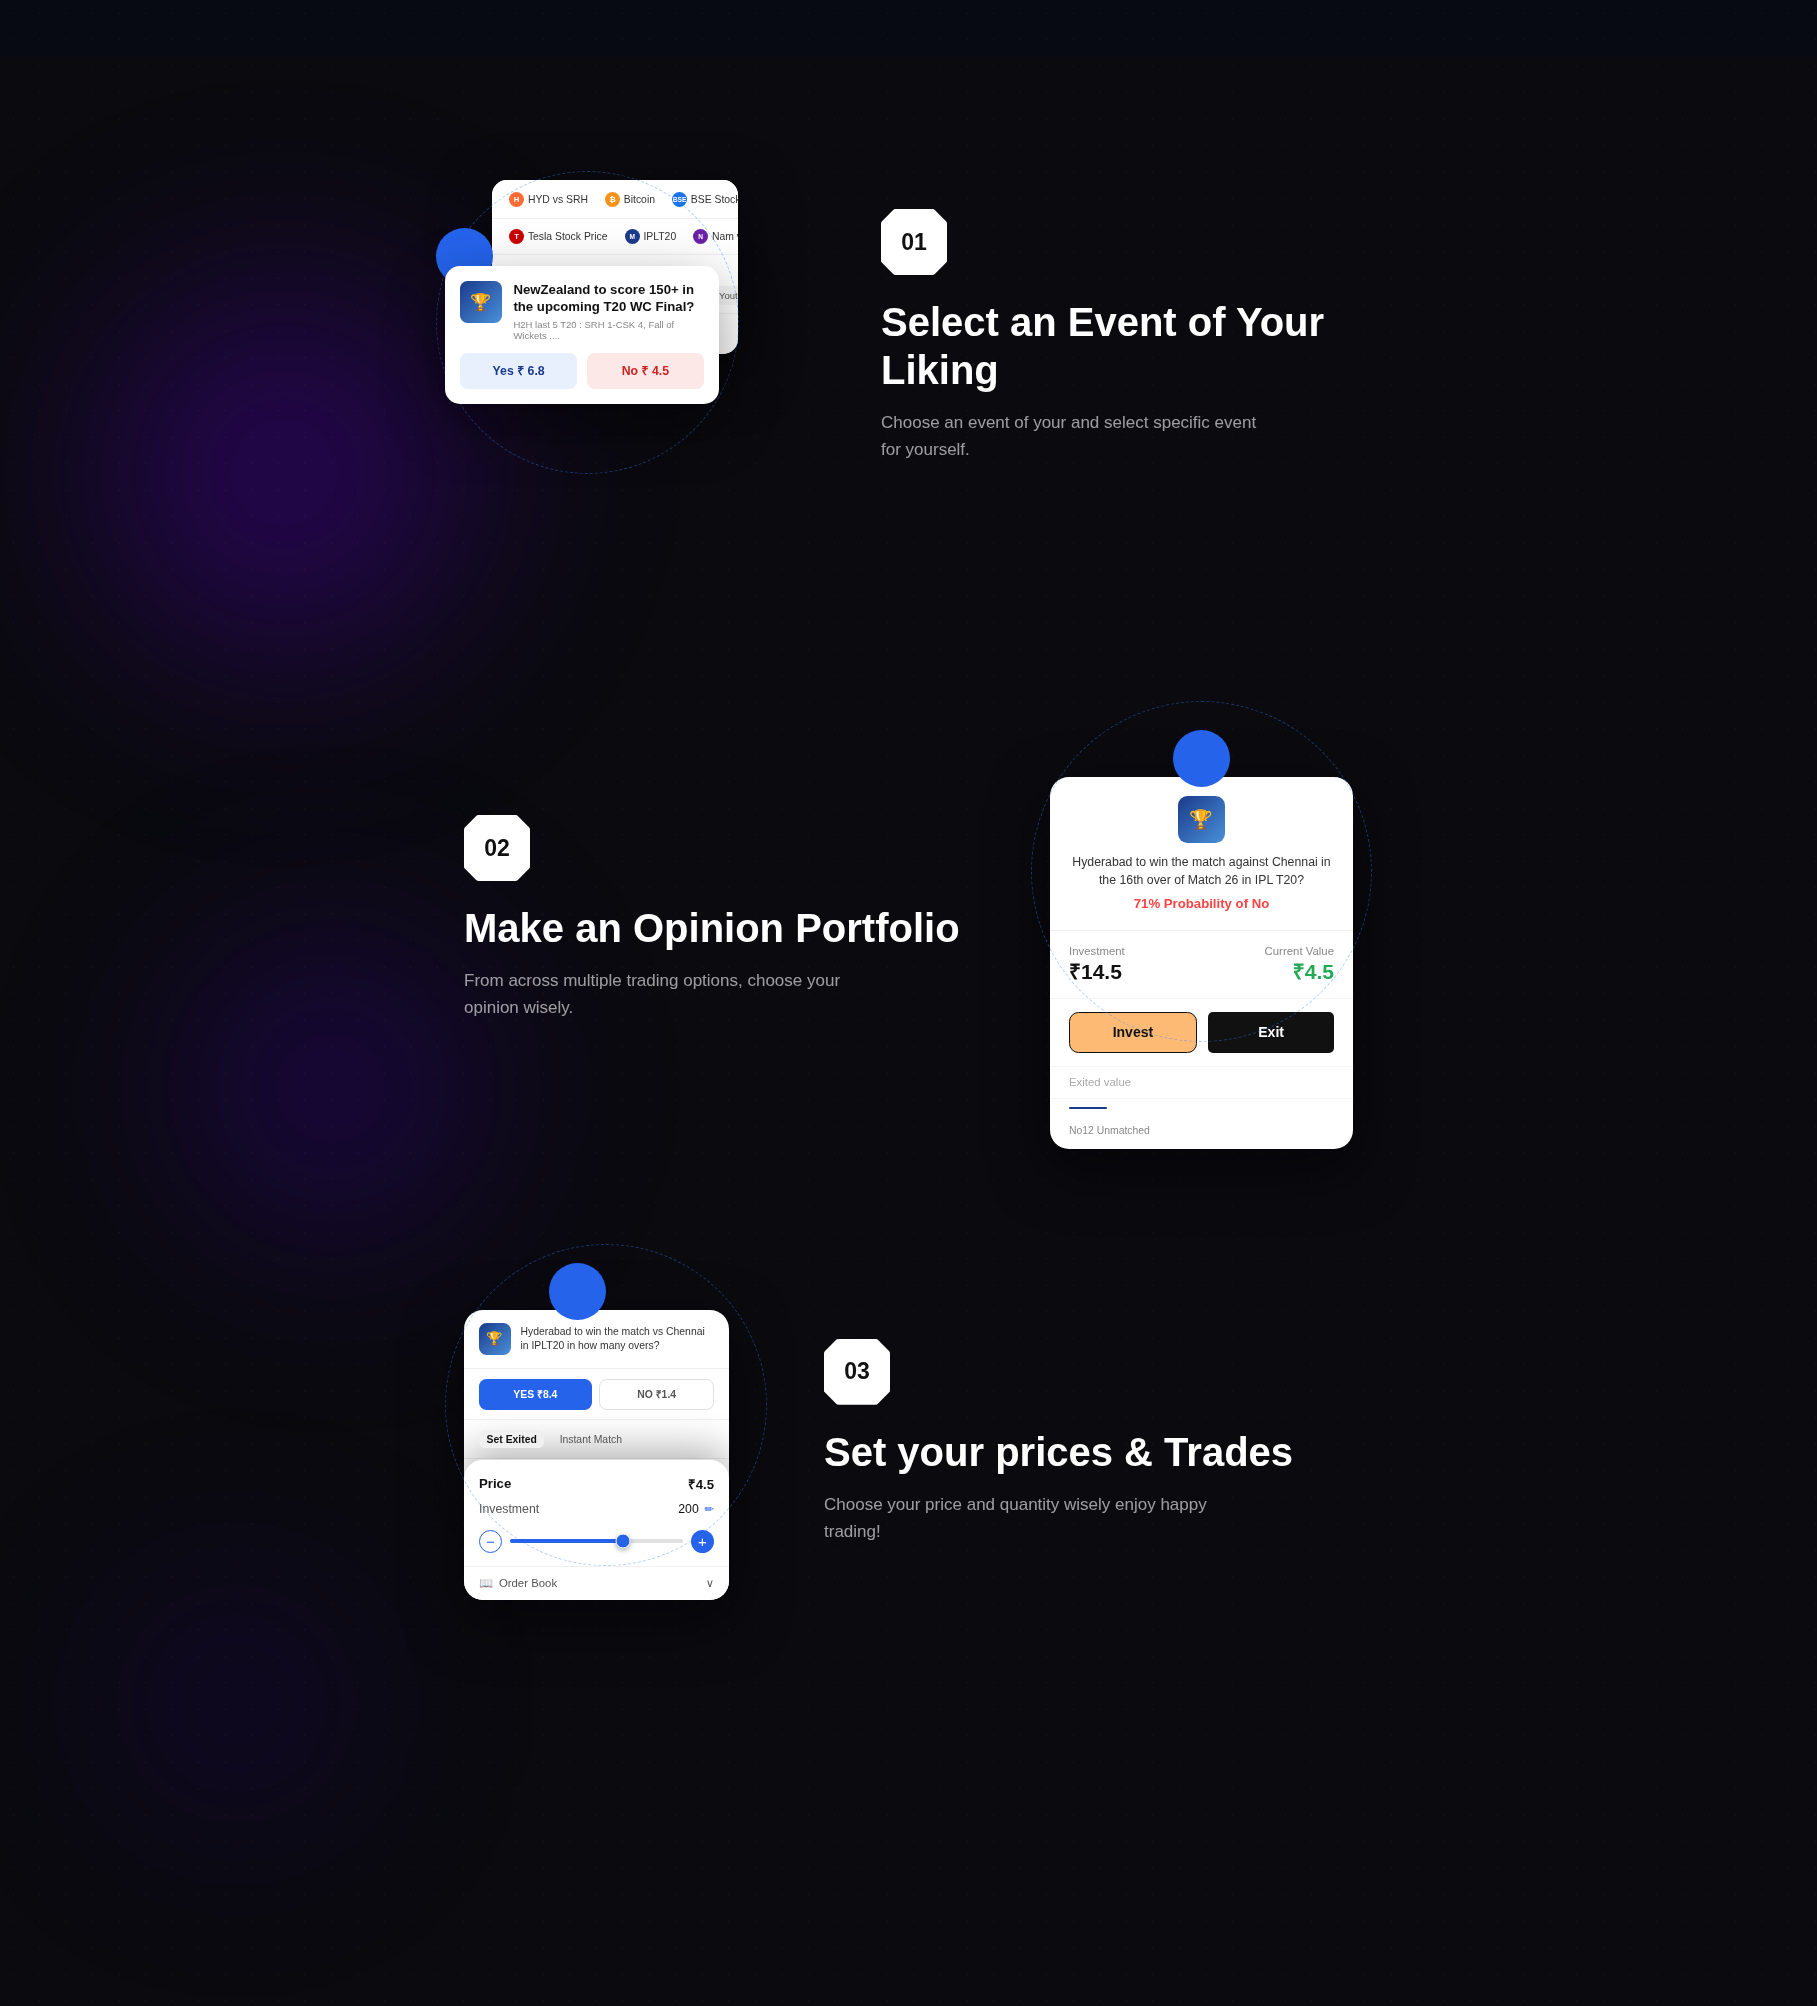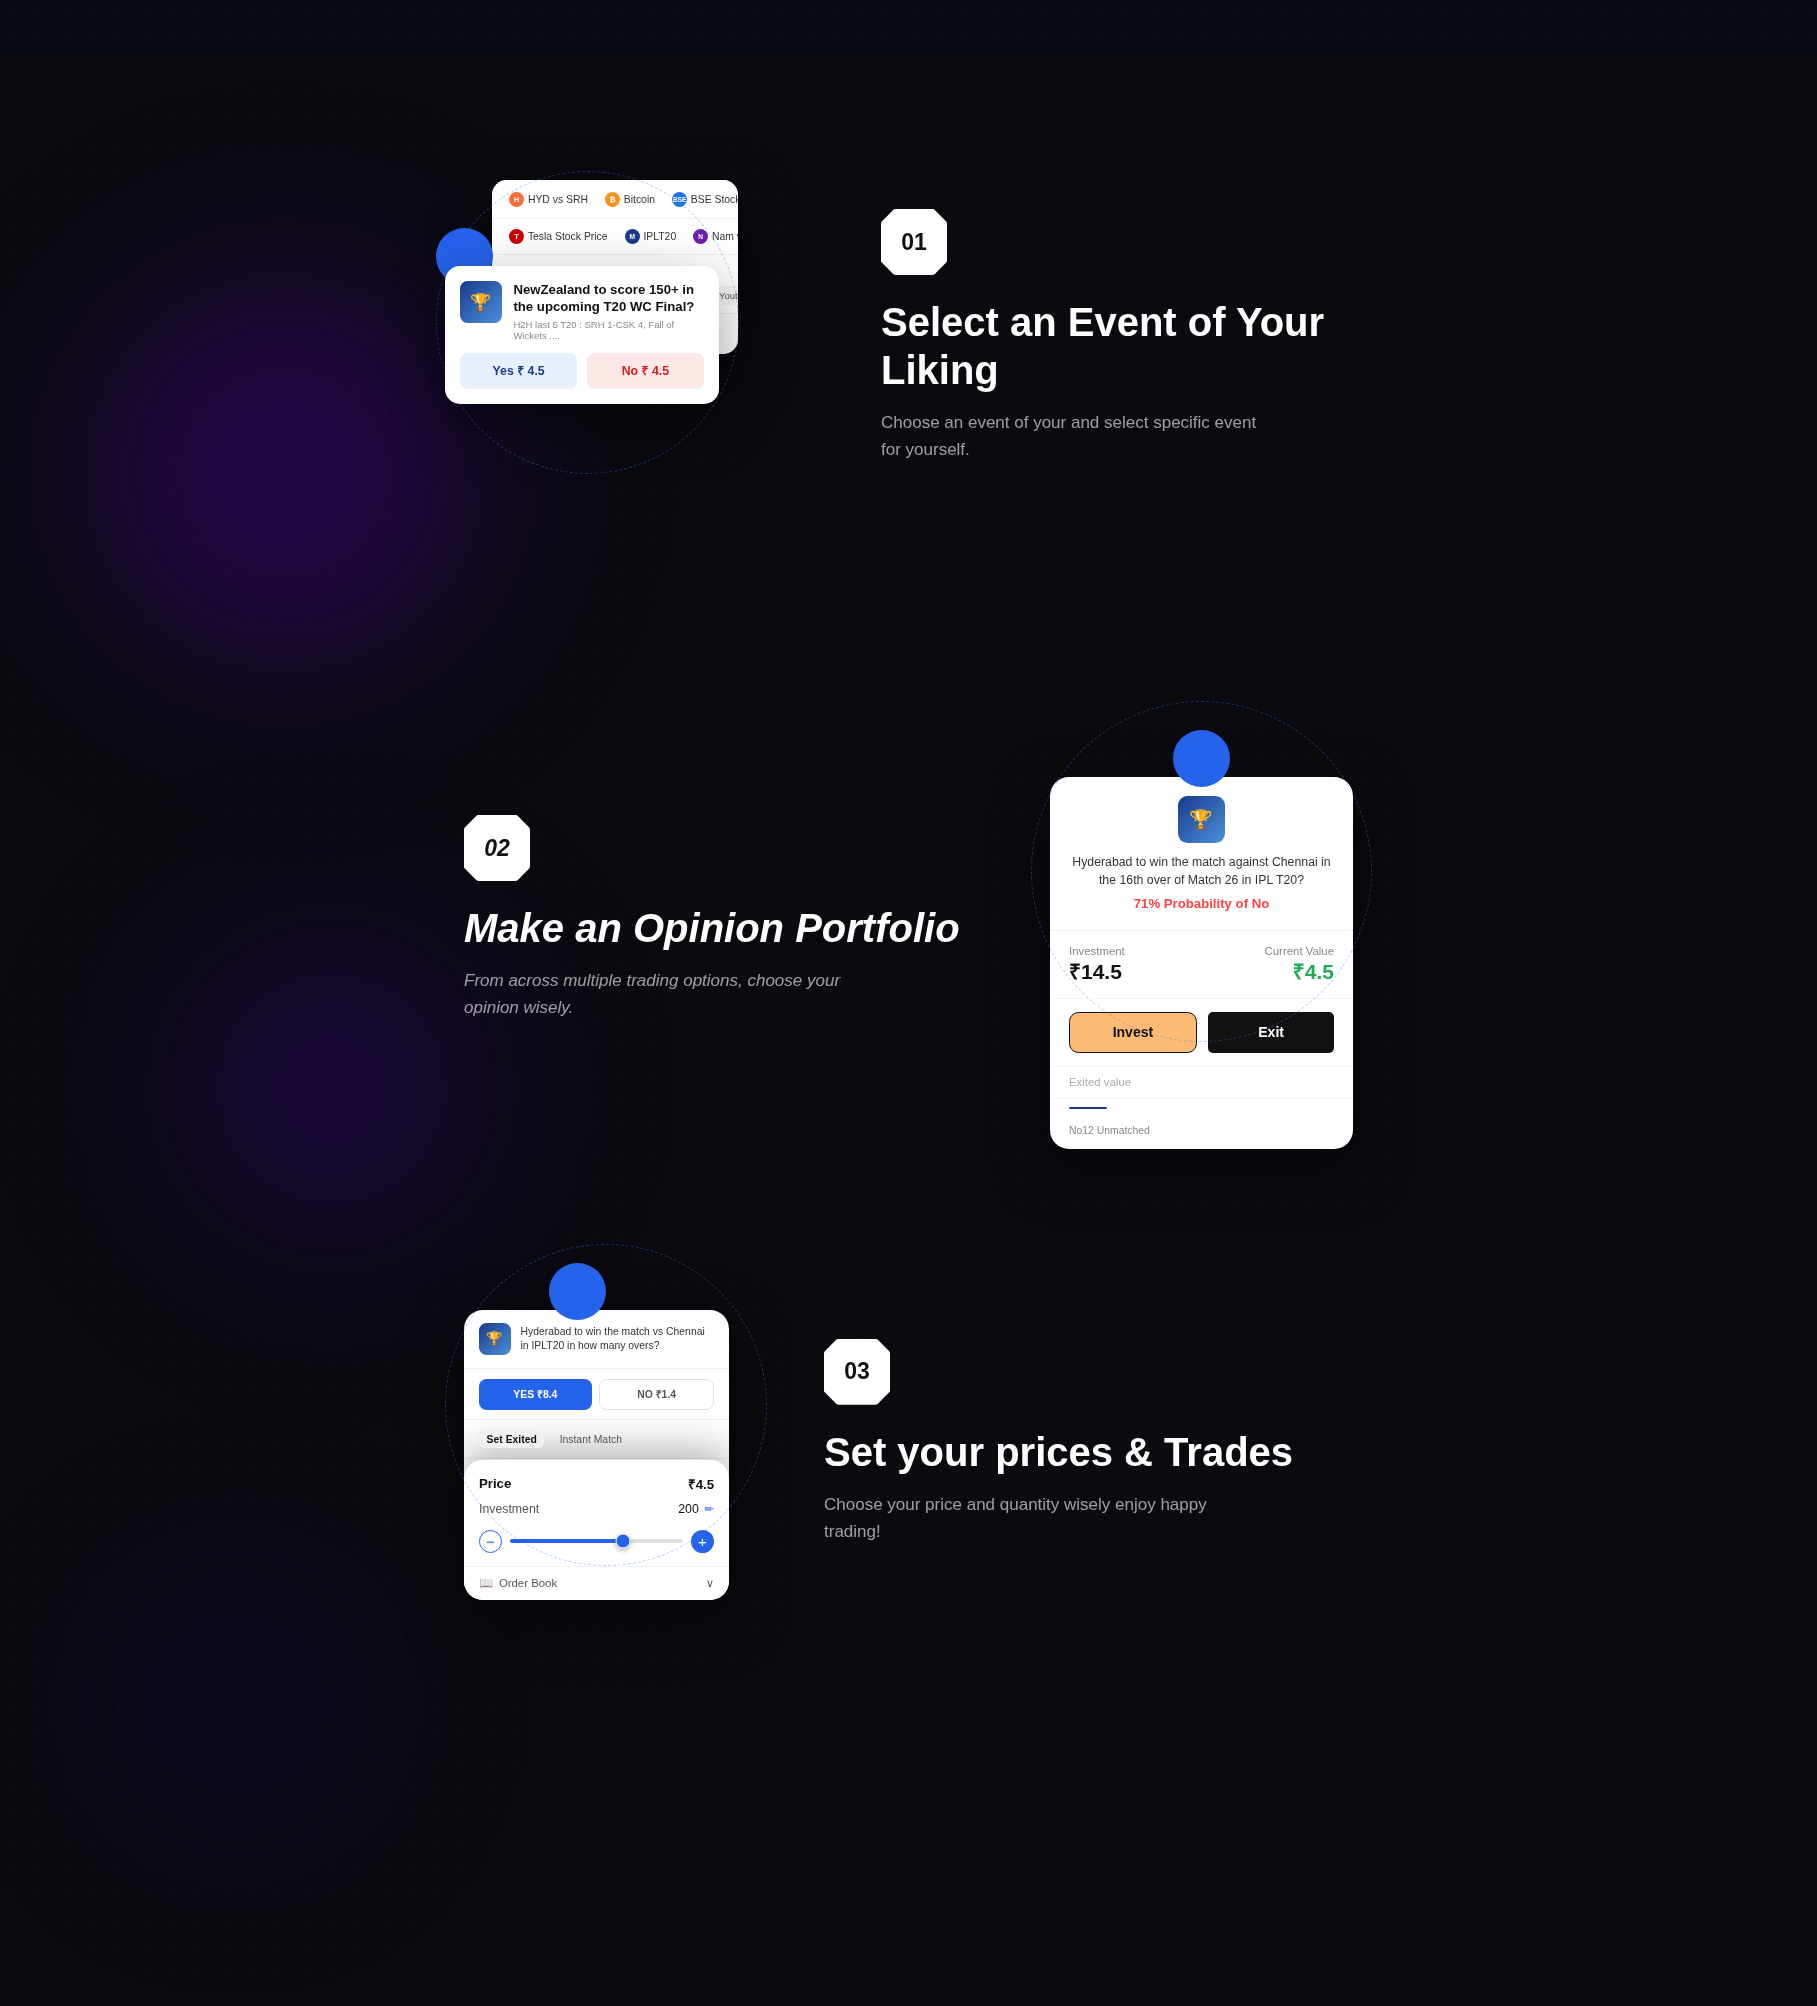--- a/index.html
+++ b/index.html
@@ -308,21 +308,20 @@
       padding-top: 57px;
       padding-bottom: 76px;
       display: flex;
       align-items: flex-start;
       gap: 76px;
     }
 
     .step-content-left {
       padding-top: 57px;
       flex: 1;
-      font-style: italic;
     }
 
     
     .invest-card {
       background: #fff;
       border-radius: 19px;
       box-shadow: 0 19px 57px rgba(0,0,0,0.5);
       width: 303px;
       overflow: hidden;
       margin-top: 19px;
@@ -801,21 +800,21 @@
 
       <div class="event-popup">
         <div class="event-popup-header">
           <div class="event-logo">🏆</div>
           <div>
             <div class="event-title">NewZealand to score 150+ in the upcoming T20 WC Final?</div>
             <div class="event-subtitle">H2H last 5 T20 : SRH 1-CSK 4, Fall of Wickets ....</div>
           </div>
         </div>
         <div class="event-btns">
-          <button class="btn-yes">Yes ₹ 4.5</button>
+          <button class="btn-yes">Yes ₹ 6.8</button>
           <button class="btn-no">No ₹ 4.5</button>
         </div>
       </div>
 
     </div>
 
     <div class="step-content">
       <div class="step-badge">01</div>
       <div class="step-title">Select an Event of Your Liking</div>
       <div class="step-desc">Choose an event of your and select specific event for yourself.</div>

